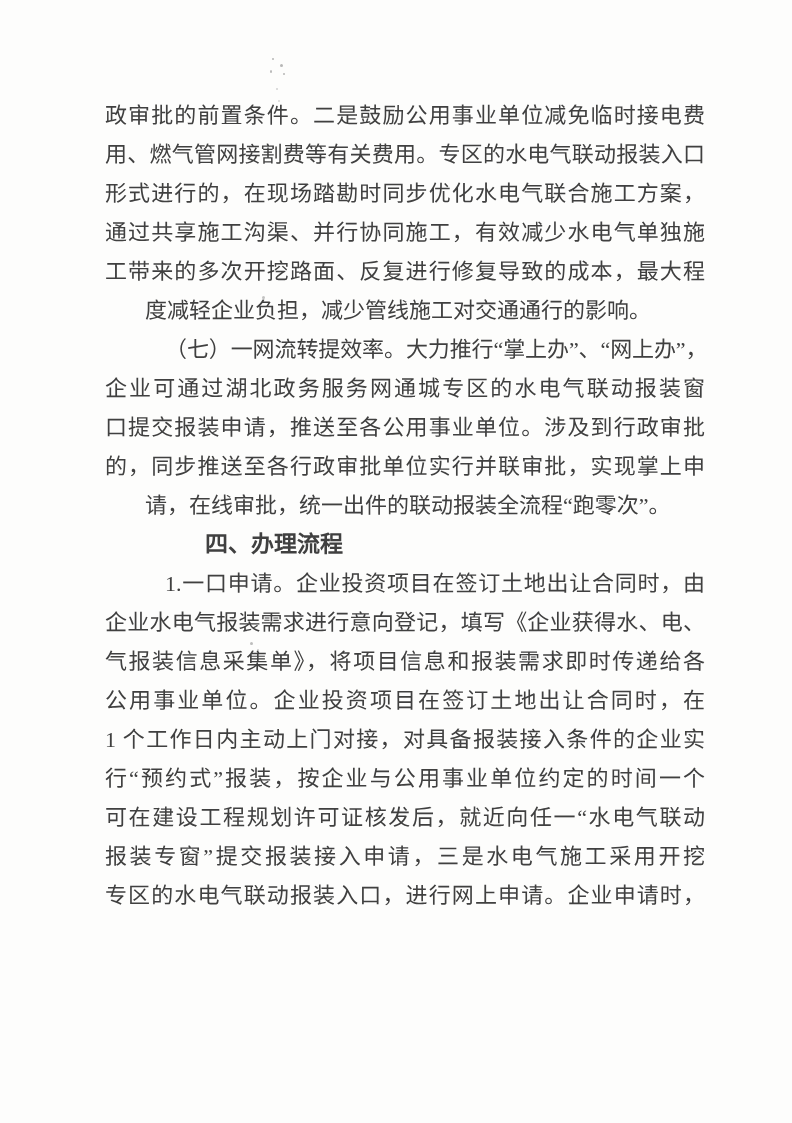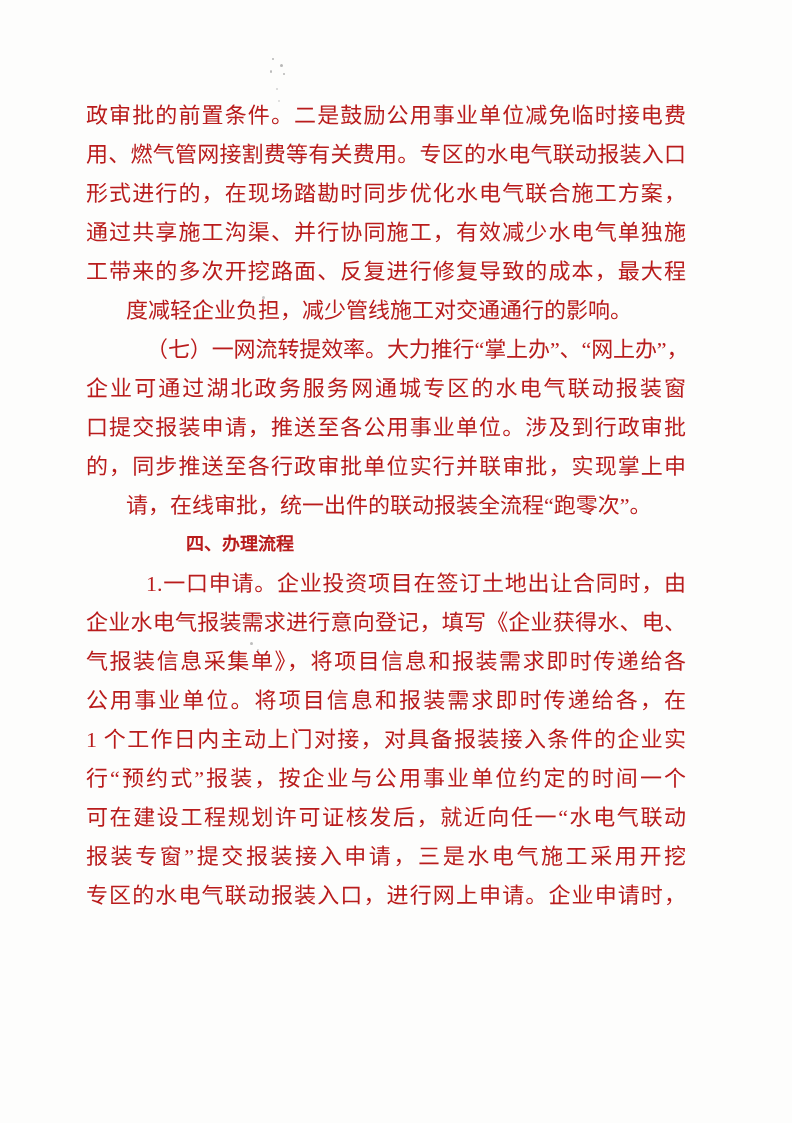--- a/index.html
+++ b/index.html
@@ -14,24 +14,24 @@
     background: #ffffff;
     font-family: "Liberation Serif", "DejaVu Serif", serif;
   }
   .page {
     position: absolute;
     inset: 0;
     background: #fdfdfc;
   }
   .textblock {
     position: absolute;
-    left: 86px;
+    left: 105px;
     top: 96px;
     width: 600px;
-    color: #b91c1c;
+    color: #404040;
     font-size: 22px;
     line-height: 39px;
   }
   
   .line {
     text-align: justify;
     text-align-last: justify;
     height: 39px;
     overflow: hidden;
   }
@@ -40,21 +40,21 @@
     margin-left: 40px;
   }
   .indent {
     text-indent: 60px;
   }
   .tight {
     letter-spacing: -2.5px;
   }
   .heading {
     font-weight: 700;
-    font-size: 18px;
+    font-size: 23px;
     font-family: "Liberation Sans", "DejaVu Sans", sans-serif;
   }
   
   .speck {
     position: absolute;
     background: #7d7d7d;
     border-radius: 50%;
     opacity: 0.55;
   }
   .s1 { left: 272px; top: 58px;  width: 2px; height: 2px; }
@@ -81,21 +81,21 @@
     <div class="line end">度减轻企业负担，减少管线施工对交通通行的影响。</div>
     <div class="line indent tight">（七）一网流转提效率。大力推行“掌上办”、“网上办”，</div>
     <div class="line">企业可通过湖北政务服务网通城专区的水电气联动报装窗</div>
     <div class="line">口提交报装申请，推送至各公用事业单位。涉及到行政审批</div>
     <div class="line">的，同步推送至各行政审批单位实行并联审批，实现掌上申</div>
     <div class="line end">请，在线审批，统一出件的联动报装全流程“跑零次”。</div>
     <div class="line indent heading end">四、办理流程</div>
     <div class="line indent">1.一口申请。企业投资项目在签订土地出让合同时，由</div>
     <div class="line">企业水电气报装需求进行意向登记，填写《企业获得水、电、</div>
     <div class="line">气报装信息采集单》，将项目信息和报装需求即时传递给各</div>
-    <div class="line">公用事业单位。将项目信息和报装需求即时传递给各，在</div>
+    <div class="line">公用事业单位。企业投资项目在签订土地出让合同时，在</div>
     <div class="line">1 个工作日内主动上门对接，对具备报装接入条件的企业实</div>
     <div class="line">行“预约式”报装，按企业与公用事业单位约定的时间一个</div>
     <div class="line">可在建设工程规划许可证核发后，就近向任一“水电气联动</div>
     <div class="line">报装专窗”提交报装接入申请，三是水电气施工采用开挖</div>
     <div class="line">专区的水电气联动报装入口，进行网上申请。企业申请时，</div>
   </div>
 
   <div class="speck s1"></div>
   <div class="speck s2"></div>
   <div class="speck s3"></div>

